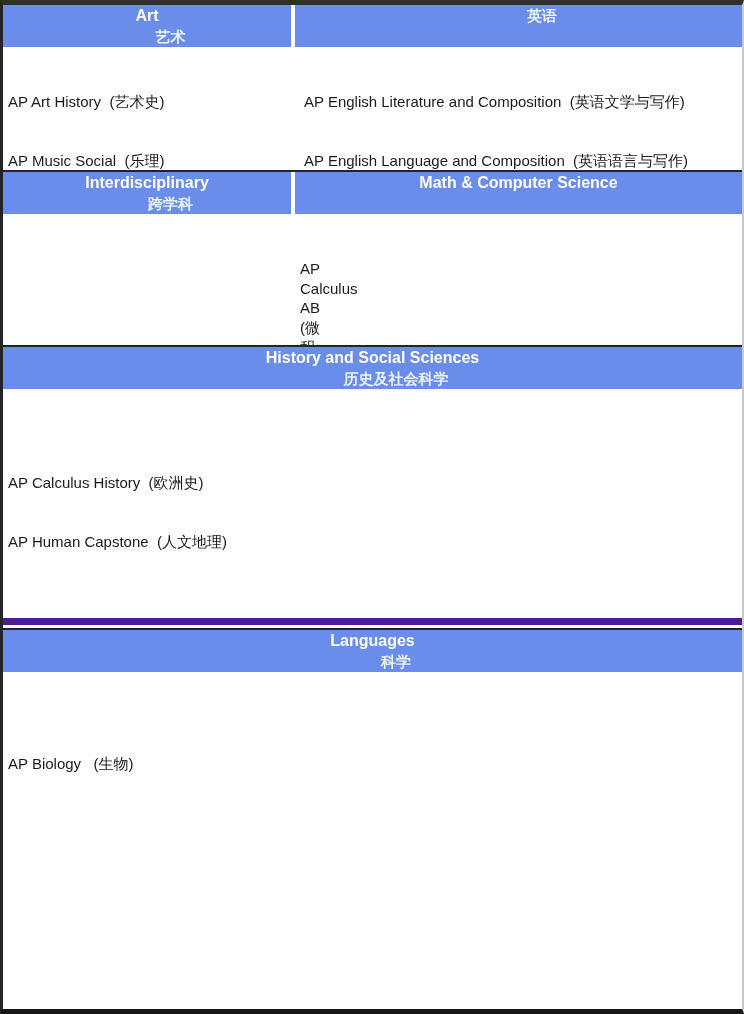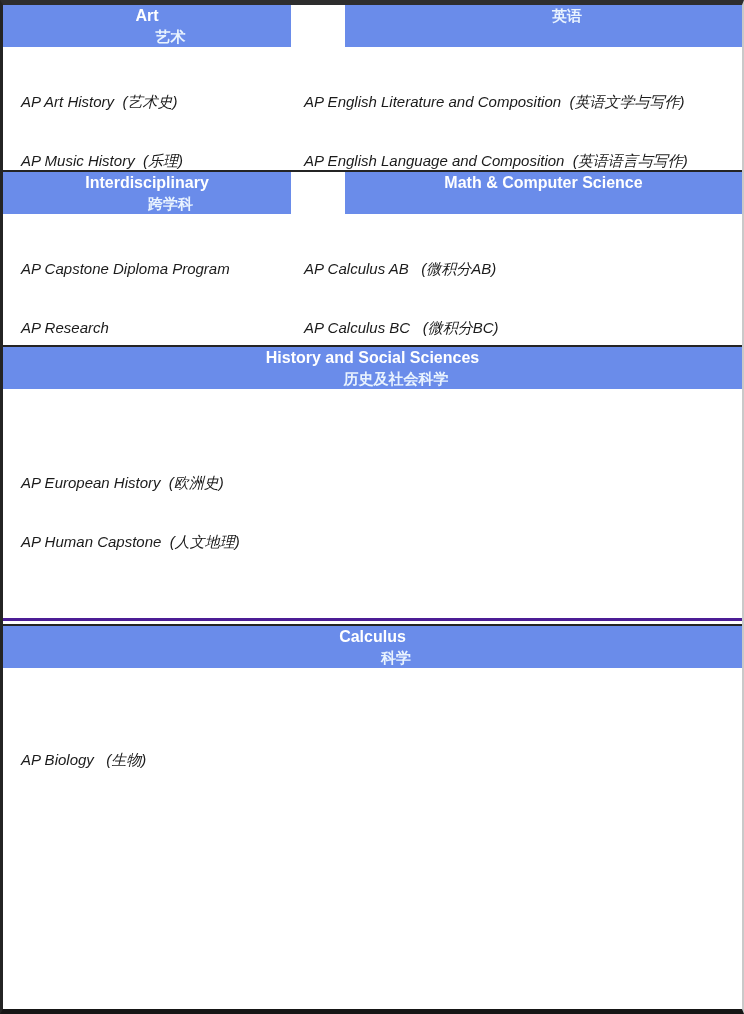--- a/index.html
+++ b/index.html
@@ -12,44 +12,44 @@
   .frame {
     width: 744px; height: 1014px;
     border-top: 5px solid #2e2e2e;
     border-bottom: 5px solid #161616;
     border-left: 3px solid #242424;
     border-right: 2px solid #c9c9c9;
     background: #ffffff;
   }
   .sec { width: 100%; }
   .bt { border-top: 2px solid #242424; }
-  .sec-history { border-bottom: 3px solid #4c1d95; margin-bottom: 3px; }
+  .sec-history { border-bottom: 7px solid #4c1d95; margin-bottom: 3px; }
 
   .hdr {
     background: #6a8cea;
     height: 42px;
     text-align: center;
     color: #ffffff;
   }
   .h-en { font-weight: bold; font-size: 16px; line-height: 21px; }
   .h-zh { font-weight: bold; font-size: 15px; line-height: 21px; color: #e9f3fe; padding-left: 47px; }
 
   .cols { display: grid; grid-template-columns: 288px 4px 1fr; }
-  .cols.hdr { background: transparent; gap: 25px; }
+  .cols.hdr { background: transparent; }
   .hcell { background: #6a8cea; height: 42px; }
   .hgap { background: #ffffff; height: 42px; }
 
   .bod {
     overflow: hidden;
     white-space: pre-wrap;
     color: #1b1b1b;
     font-size: 15px;
     line-height: 19.5px;
   }
-  .list { padding: 6px 0 0 18px; font-style: italic; }
+  .list { padding: 6px 0 0 5px; }
   .list2 { padding-left: 9px; }
   .b1 { height: 123px; }
   .b2 { height: 131px; }
   .b3 { height: 229px; }
   .b4 { height: 158px; }
   .b4 .list { line-height: 19px; padding-top: 3px; }
   .b5 { height: 106px; }
   .b5 .list { line-height: 19px; padding-top: 5px; }
   .item { white-space: pre-wrap; }
 </style>
@@ -65,21 +65,21 @@
         <div class="h-zh">艺术</div>
       </div>
       <div class="hgap"></div>
       <div class="hcell">
         <div class="h-zh">英语</div>
       </div>
     </div>
     <div class="cols bod b1">
       <div class="list">
         <div class="item">AP Art History  (艺术史)</div>
-        <div class="item">AP Music History  (乐理)</div>
+        <div class="item">AP Music Social  (乐理)</div>
         
         
         
       </div>
       <div></div>
       <div class="list list2">
         <div class="item">AP English Literature and Composition  (英语文学与写作)</div>
         <div class="item">AP English Language and Composition  (英语语言与写作)</div>
       </div>
     </div>
@@ -90,59 +90,54 @@
       <div class="hcell">
         <div class="h-en">Interdisciplinary</div>
         <div class="h-zh">跨学科</div>
       </div>
       <div class="hgap"></div>
       <div class="hcell">
         <div class="h-en">Math &amp; Computer Science</div>
       </div>
     </div>
     <div class="cols bod b2">
-      <div class="list">
-        <div class="item">AP Capstone Diploma Program</div>
-        <div class="item">AP Research</div>
-        
-      </div>
       <div></div>
       <div class="list list2">
         <div class="item">AP Calculus AB   (微积分AB)</div>
         <div class="item">AP Calculus BC   (微积分BC)</div>
         
         
         
       </div>
     </div>
   </section>
 
   <section class="sec bt sec-history">
     <div class="hdr">
       <div class="h-en">History and Social Sciences</div>
       <div class="h-zh">历史及社会科学</div>
     </div>
     <div class="bod b3">
       <div class="list">
-        <div class="item">AP European History  (欧洲史)</div>
+        <div class="item">AP Calculus History  (欧洲史)</div>
         <div class="item">AP Human Capstone  (人文地理)</div>
         
         
         
         
         
         
       </div>
     </div>
   </section>
 
 
   <section class="sec bt">
     <div class="hdr">
-      <div class="h-en">Calculus</div>
+      <div class="h-en">Languages</div>
       <div class="h-zh">科学</div>
     </div>
     <div class="bod b5">
       <div class="list">
         <div class="item">AP Biology   (生物)</div>
         
         
         
         
         

